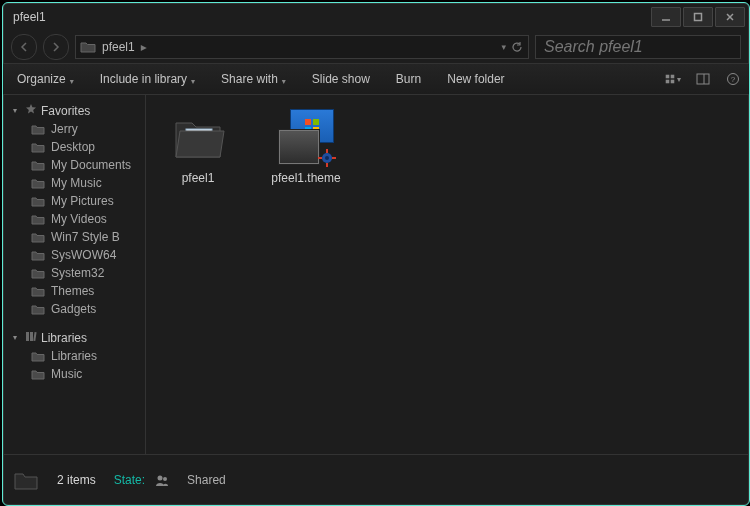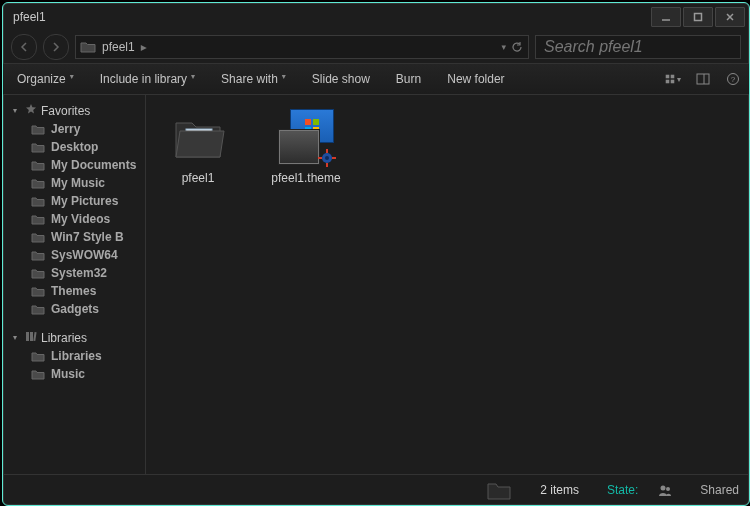--- a/index.html
+++ b/index.html
@@ -90,21 +90,21 @@
     border-top: 1px solid #333;
     border-bottom: 1px solid #333;
     background: linear-gradient(#242424, #1c1c1c);
     display: flex; align-items: center;
     padding: 0 8px;
     gap: 14px;
   }
   .tbtn {
     color: #c4c4c4;
     padding: 4px 6px;
-    display: flex; align-items: flex-start; gap: 4px;
+    display: flex; align-items: flex-end; gap: 4px;
   }
   .tbtn .caret { font-size: 8px; color: #888; }
   .toolbar .rspacer { flex: 1; }
   .tbicon {
     width: 16px; height: 16px;
     display: flex; align-items: center; justify-content: center;
     color: #888;
   }
   .tbicon svg { width: 14px; height: 14px; }
   
@@ -122,21 +122,21 @@
     display: flex; align-items: center; gap: 4px;
     padding: 2px 6px 2px 10px;
     color: #c8c8c8;
   }
   .navhead .chev { font-size: 8px; color: #888; width: 8px; }
   .navhead .star svg, .navhead .lib svg { width: 12px; height: 12px; }
   .navitem {
     display: flex; align-items: center; gap: 6px;
     padding: 2px 0 2px 28px;
     color: #a8a8a8;
-    white-space: nowrap; overflow: hidden; font-weight: bold;
+    white-space: nowrap; overflow: hidden;
   }
   .navitem .fi { width: 14px; height: 12px; flex-shrink: 0; }
   
   .content {
     flex: 1;
     position: relative;
     padding: 12px;
     display: flex; align-items: flex-start; gap: 28px;
   }
   .item {
@@ -179,24 +179,23 @@
   }
   .thumb-theme .gear {
     position: absolute; right: 0; bottom: 0;
     width: 18px; height: 18px;
   }
   
   .statusbar {
     height: 30px;
     border-top: 1px solid #333;
     display: flex; align-items: center;
-    padding: 0 10px;
-    gap: 28px;
+    padding: 10px 10px;
+    gap: 18px;
     color: #b0b0b0;
-    justify-content: flex-end;
   }
   .statusbar .sicon {
     width: 26px; height: 22px;
   }
   .statusbar .count { color: #d8d8d8; }
   .statusbar .dim { color: #14b8a6; }
 </style>
 </head>
 <body>
 

